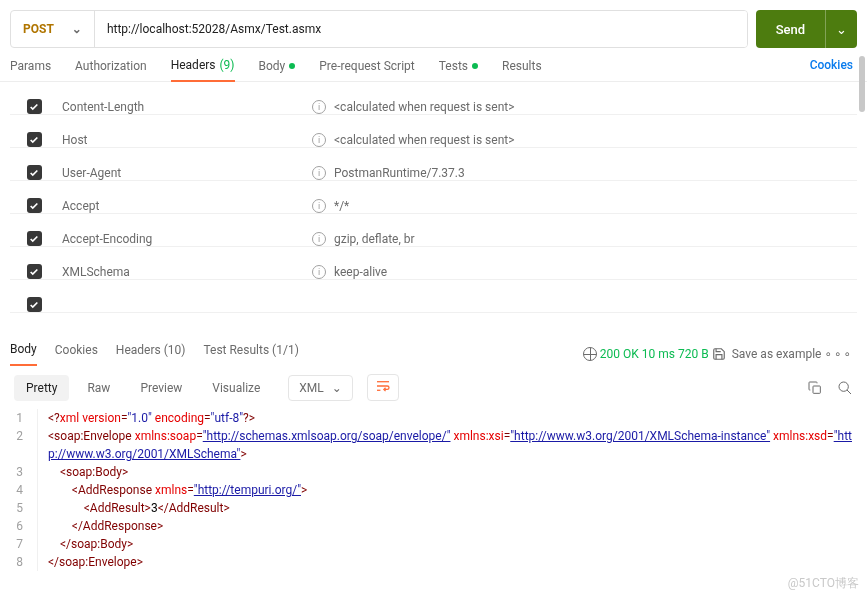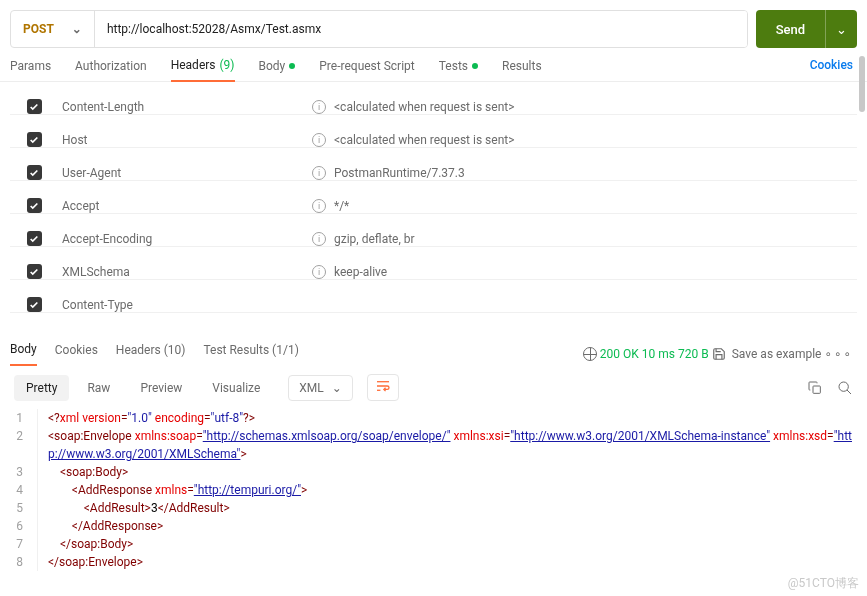--- a/index.html
+++ b/index.html
@@ -187,21 +187,20 @@
       <div class="hcell-desc"></div>
     </div>
     <div class="hrow">
       <div class="hcell-check">
         <div class="cbox">
           <svg viewBox="0 0 12 12">
             <path d="M2 6l2.5 2.5L10 3" stroke="#fff" stroke-width="2" fill="none"></path>
           </svg>
         </div>
       </div>
-      <div class="hcell-key">Content-Type</div>
       <div class="hcell-desc"></div>
     </div>
     <div class="hrow">
       <div class="hcell-check"></div>
       <div class="hcell-key"><input class="keyin" placeholder="Key" style=""></div>
       <div class="hcell-val">
         <input class="keyin" placeholder="Value" style="">
       </div>
       <div class="hcell-desc"><input class="keyin" placeholder="Description" style=""></div>
     </div>

